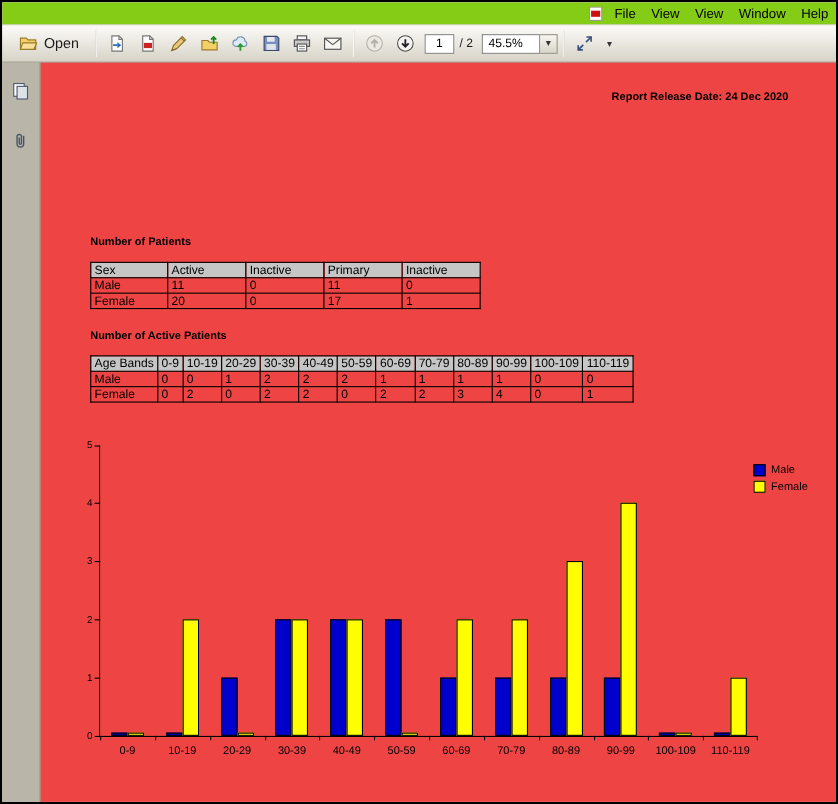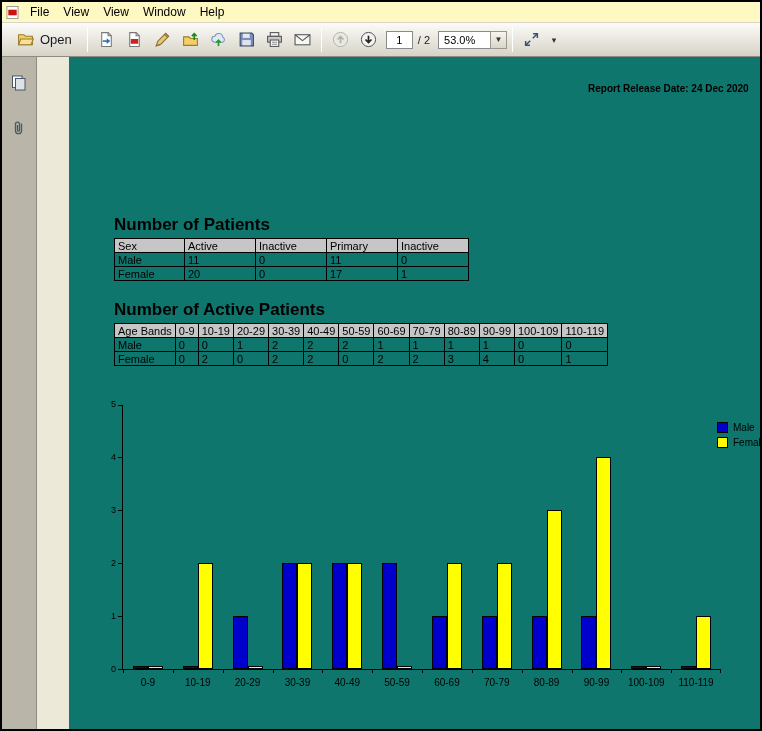--- a/index.html
+++ b/index.html
@@ -11,22 +11,22 @@
   }
   
   .titlebar {
     height:22px; flex:0 0 22px; background:linear-gradient(to bottom,#10219a,#000070);
     display:flex; align-items:center; gap:5px; padding:0 4px; color:#fff;
     font-size:12px; font-weight:bold;
   }
   .titlebar svg { display:block; }
   
   .menubar {
-    height:21px; flex:0 0 21px; background:#fef9c3; display:flex; align-items:center;
-    font-size:12px; color:#000; padding-left:2px; border-bottom:1px solid #d8d4c8;
+    height:21px; flex:0 0 21px; background:#84cc16; display:flex; align-items:center;
+    font-size:12px; color:#000; padding-left:2px; border-bottom:1px solid #d8d4c8;justify-content:flex-end;
   }
   .menu-doc-icon { margin:0 4px 0 2px; display:flex; }
   .menu-item { padding:2px 7px; cursor:default; }
   
   .toolbar {
     height:34px; flex:0 0 34px; background:linear-gradient(#fcfbf8,#d7d3c7);
     border-bottom:1px solid #8f8b80; display:flex; align-items:center; padding:0 5px; gap:1px;
   }
   .open-btn {
     display:flex; align-items:center; gap:6px; height:27px; padding:0 9px;
@@ -58,25 +58,25 @@
   }
   
   .main { flex:1; display:flex; min-height:0; }
   .sidebar {
     width:35px; flex:0 0 35px; background:#b9b5a9; border-right:1px solid #8f8b80;
     display:flex; flex-direction:column; align-items:center; padding-top:13px; gap:20px;
   }
   .side-btn { width:25px; height:25px; display:flex; align-items:center; justify-content:center;
     background:transparent; border:1px solid transparent; border-radius:3px; padding:0; }
   .side-btn svg { width:18px; height:18px; display:block; }
-  .docarea { flex:1; background:#0f766e; position:relative; overflow:hidden; color:#000;margin-left:32px; }
+  .docarea { flex:1; background:#ef4444; position:relative; overflow:hidden; color:#000; }
   
   .dates { position:absolute; left:519px; top:22px; font-size:10px; font-weight:bold; line-height:20px; }
   .practice { position:absolute; left:45px; top:57px; font-size:12px; line-height:19.5px; }
-  .doc-heading { position:absolute; left:45px; font-size:17px; font-weight:bold; }
+  .doc-heading { position:absolute; left:45px; font-size:10px; font-weight:bold; }
   #heading-patients { top:158px; }
   #heading-active { top:243px; }
   table { border-collapse:collapse; font-size:11px; }
   td, th { border:1px solid #000; padding:0 3px; height:14px; text-align:left; font-weight:normal; white-space:nowrap; overflow:hidden; }
   th { background:#c6c6c6; }
   #patients-table { position:absolute; left:45px; top:181px; table-layout:fixed; }
   #age-table { position:absolute; left:45px; top:266px; }
   
   #chart { position:absolute; left:20px; top:342px; width:680px; height:300px; }
   #plot { position:absolute; left:33px; top:6px; width:598px; height:265px;
@@ -211,21 +211,21 @@
       <span class="icon">
         <svg viewBox="0 0 18 18">
             <circle cx="9" cy="9" r="7.5" fill="#f4f3ef" stroke="#4a4a4a"></circle>
             <path d="M9 5v7M5.8 9L9 12.2 12.2 9" fill="none" stroke="#222" stroke-width="1.8"></path>
           </svg>
       </span>
     </button>
     <input class="page-input" value="1" style="">
     <span class="page-total">/ 2</span>
     <div class="zoom-box">
-      <div class="zoom-value">53.0%</div>
+      <div class="zoom-value">45.5%</div>
       <button class="zoom-drop">
         <span>▼</span>
       </button>
     </div>
     <div class="sep"></div>
     <button class="tool-btn">
       <span class="icon">
         <svg viewBox="0 0 16 16">
             <path d="M2.5 13.5L6.8 9.2M13.5 2.5L9.2 6.8" stroke="#35507a" stroke-width="1.4" fill="none"></path>
             <path d="M2.5 9.5v4h4M13.5 6.5v-4h-4" fill="none" stroke="#35507a" stroke-width="1.4"></path>

